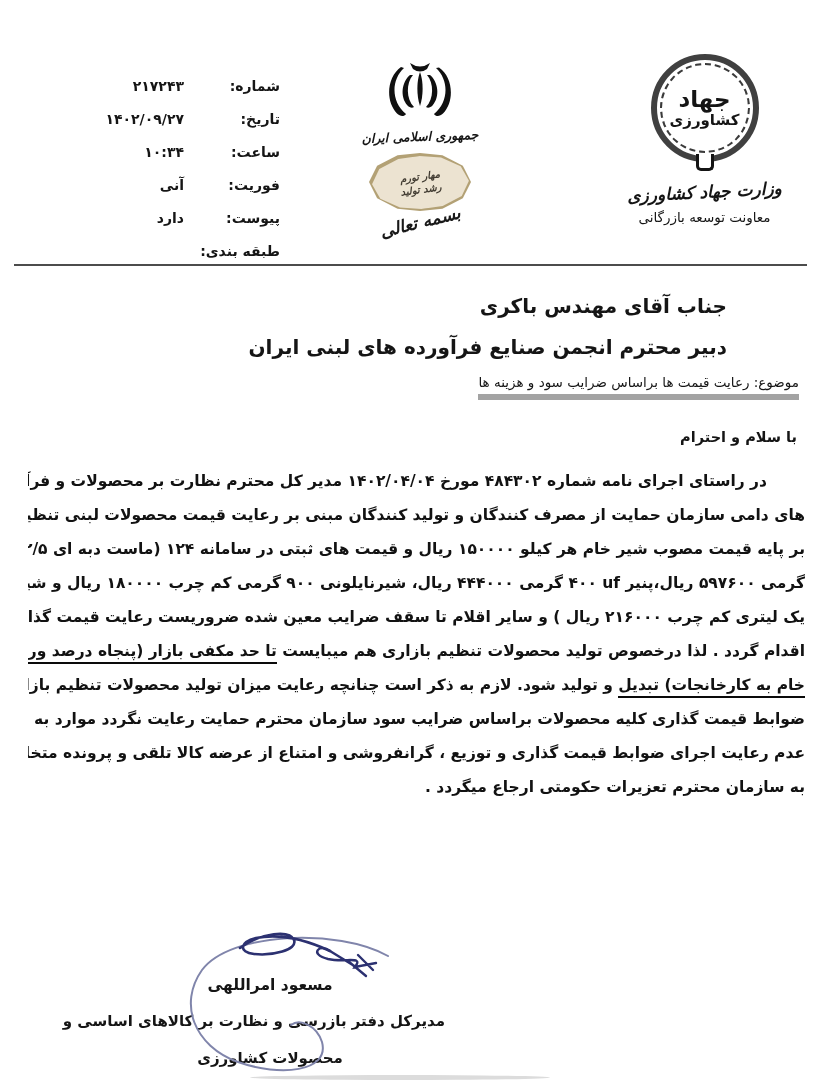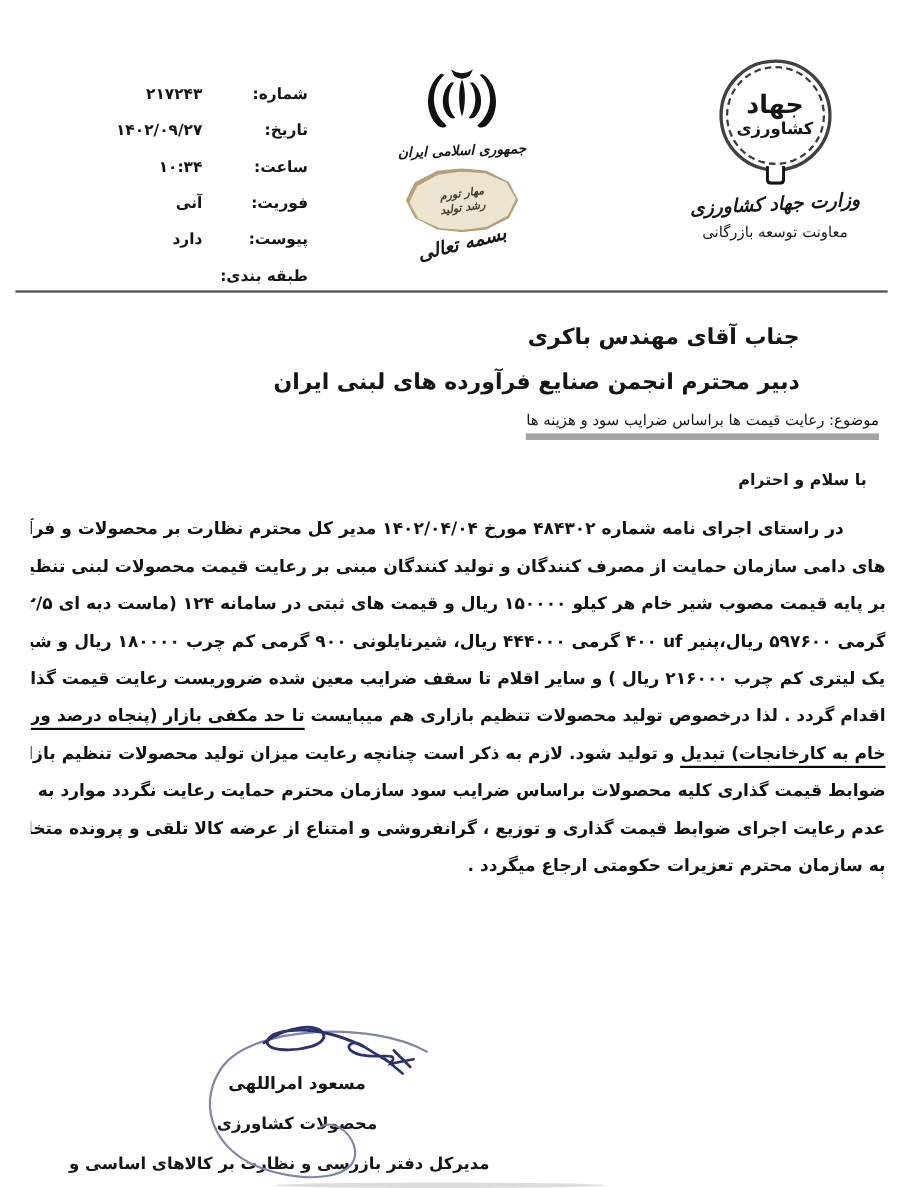--- a/index.html
+++ b/index.html
@@ -8,21 +8,21 @@
     background:#ffffff;color:#151515;overflow:hidden;
     font-family:"DejaVu Sans",sans-serif;direction:rtl;
   }
   
   .meta{position:absolute;left:40px;top:76px;width:240px;font-size:14px;font-weight:700;}
   .meta-row{display:flex;gap:18px;margin-bottom:12px;line-height:21px;}
   .meta-label{min-width:78px;white-space:nowrap;}
   .meta-value{white-space:nowrap;}
   
   .hdr-right{position:absolute;right:14px;top:54px;width:205px;text-align:center;}
-  .seal{width:96px;height:96px;border:3px solid #404040;border-radius:50%;margin:0 auto;
+  .seal{width:96px;height:96px;border:6px solid #404040;border-radius:50%;margin:0 auto;
         position:relative;display:flex;flex-direction:column;align-items:center;justify-content:center;}
   .seal::before{content:"";position:absolute;inset:3px;border:2px dashed #3a3a3a;border-radius:50%;}
   .seal::after{content:"";position:absolute;bottom:-15px;left:50%;transform:translateX(-50%);
         width:12px;height:14px;border:3px solid #141414;border-top:none;border-radius:0 0 5px 5px;background:#fff;}
   .seal-big{font-size:23px;font-weight:700;line-height:24px;position:relative;z-index:1;}
   .seal-small{font-size:15px;font-weight:700;position:relative;z-index:1;}
   .ministry-callig{margin-top:20px;font-size:17px;font-weight:700;font-style:italic;
         transform:rotate(-3deg);letter-spacing:-.5px;}
   .deputy{margin-top:7px;font-size:13.5px;font-weight:400;}
   
@@ -38,21 +38,21 @@
         transform:rotate(-6deg);}
   .basmala{display:inline-block;margin-top:1px;font-size:17px;font-weight:700;font-style:italic;
         transform:rotate(-14deg);letter-spacing:1px;color:#191919;position:relative;z-index:2;}
   
   .rule{position:absolute;top:264px;left:14px;right:14px;height:2px;background:#4c4c4c;}
   
   .recipient{position:absolute;top:286px;right:94px;text-align:right;font-weight:700;
         font-size:20px;line-height:41px;white-space:nowrap;}
   .subject{position:absolute;top:374px;right:22px;font-size:13.5px;font-weight:400;
         border-bottom:6px solid #a3a3a3;padding-bottom:4px;white-space:nowrap;}
-  .salutation{position:absolute;top:429px;right:33px;font-size:14.5px;font-weight:700;}
+  .salutation{position:absolute;top:429px;right:24px;font-size:14.5px;font-weight:700;}
   
   .body{position:absolute;top:464px;right:16px;left:28px;font-size:15.5px;font-weight:600;color:#121212;}
   .bl{height:34px;line-height:34px;text-align:justify;text-align-last:justify;overflow:hidden;white-space:nowrap;}
   .bl.first{padding-right:38px;}
   .bl.last{text-align-last:right;}
   .u{border-bottom:2.5px solid #0a0a0a;padding-bottom:2px;}
   
   .sig{position:absolute;top:976px;left:95px;width:350px;text-align:center;font-weight:700;}
   .sig-name{font-size:15.5px;margin-bottom:9px;}
   .sig-title{font-size:15px;line-height:37px;white-space:nowrap;}
@@ -140,22 +140,22 @@
     <div class="bl"><span>یک لیتری کم چرب ۲۱۶۰۰۰ ریال ) و سایر اقلام تا سقف ضرایب معین شده ضروریست رعایت قیمت گذاری ها</span></div>
     <div class="bl"><span>اقدام گردد . لذا درخصوص تولید محصولات تنظیم بازاری هم میبایست </span><span class="u">تا حد مکفی بازار (پنجاه درصد ورودی شیر</span></div>
     <div class="bl"><span class="u">خام به کارخانجات) تبدیل</span><span> و تولید شود. لازم به ذکر است چنانچه رعایت میزان تولید محصولات تنظیم بازاری و</span></div>
     <div class="bl"><span>ضوابط قیمت گذاری کلیه محصولات براساس ضرایب سود سازمان محترم حمایت رعایت نگردد موارد به عنوان تخلف</span></div>
     <div class="bl"><span>عدم رعایت اجرای ضوابط قیمت گذاری و توزیع ، گرانفروشی و امتناع از عرضه کالا تلقی و پرونده متخلفین</span></div>
     <div class="bl last"><span>به سازمان محترم تعزیرات حکومتی ارجاع میگردد .</span></div>
   </div>
 
   <div class="sig">
     <div class="sig-name">مسعود امراللهی</div>
+    <div class="sig-title">مدیرکل دفتر بازرسی و نظارت بر کالاهای اساسی و</div>
     <div class="sig-title">محصولات کشاورزی</div>
-    <div class="sig-title">مدیرکل دفتر بازرسی و نظارت بر کالاهای اساسی و</div>
   </div>
 
   <svg class="sig-svg" width="230" height="155" viewBox="0 0 230 155">
     <g fill="none" stroke-linecap="round">
       <path d="M210 32 C160 4 52 8 24 46 C0 80 16 122 60 138 C102 153 152 148 144 118 C139 102 122 94 113 101" stroke="#8085ab" stroke-width="2"></path>
       <path d="M62 24 C84 8 112 6 116 16 C120 26 94 32 76 30 C60 28 62 18 78 14 C98 10 124 14 152 27" stroke="#2c3171" stroke-width="2.6"></path>
       <path d="M152 27 C142 19 130 30 150 35 C168 39 186 31 177 43 L198 39 M170 37 L188 52 M180 31 L195 46 M152 27 L178 43" stroke="#2c3171" stroke-width="2.4"></path>
     </g>
   </svg>
 

